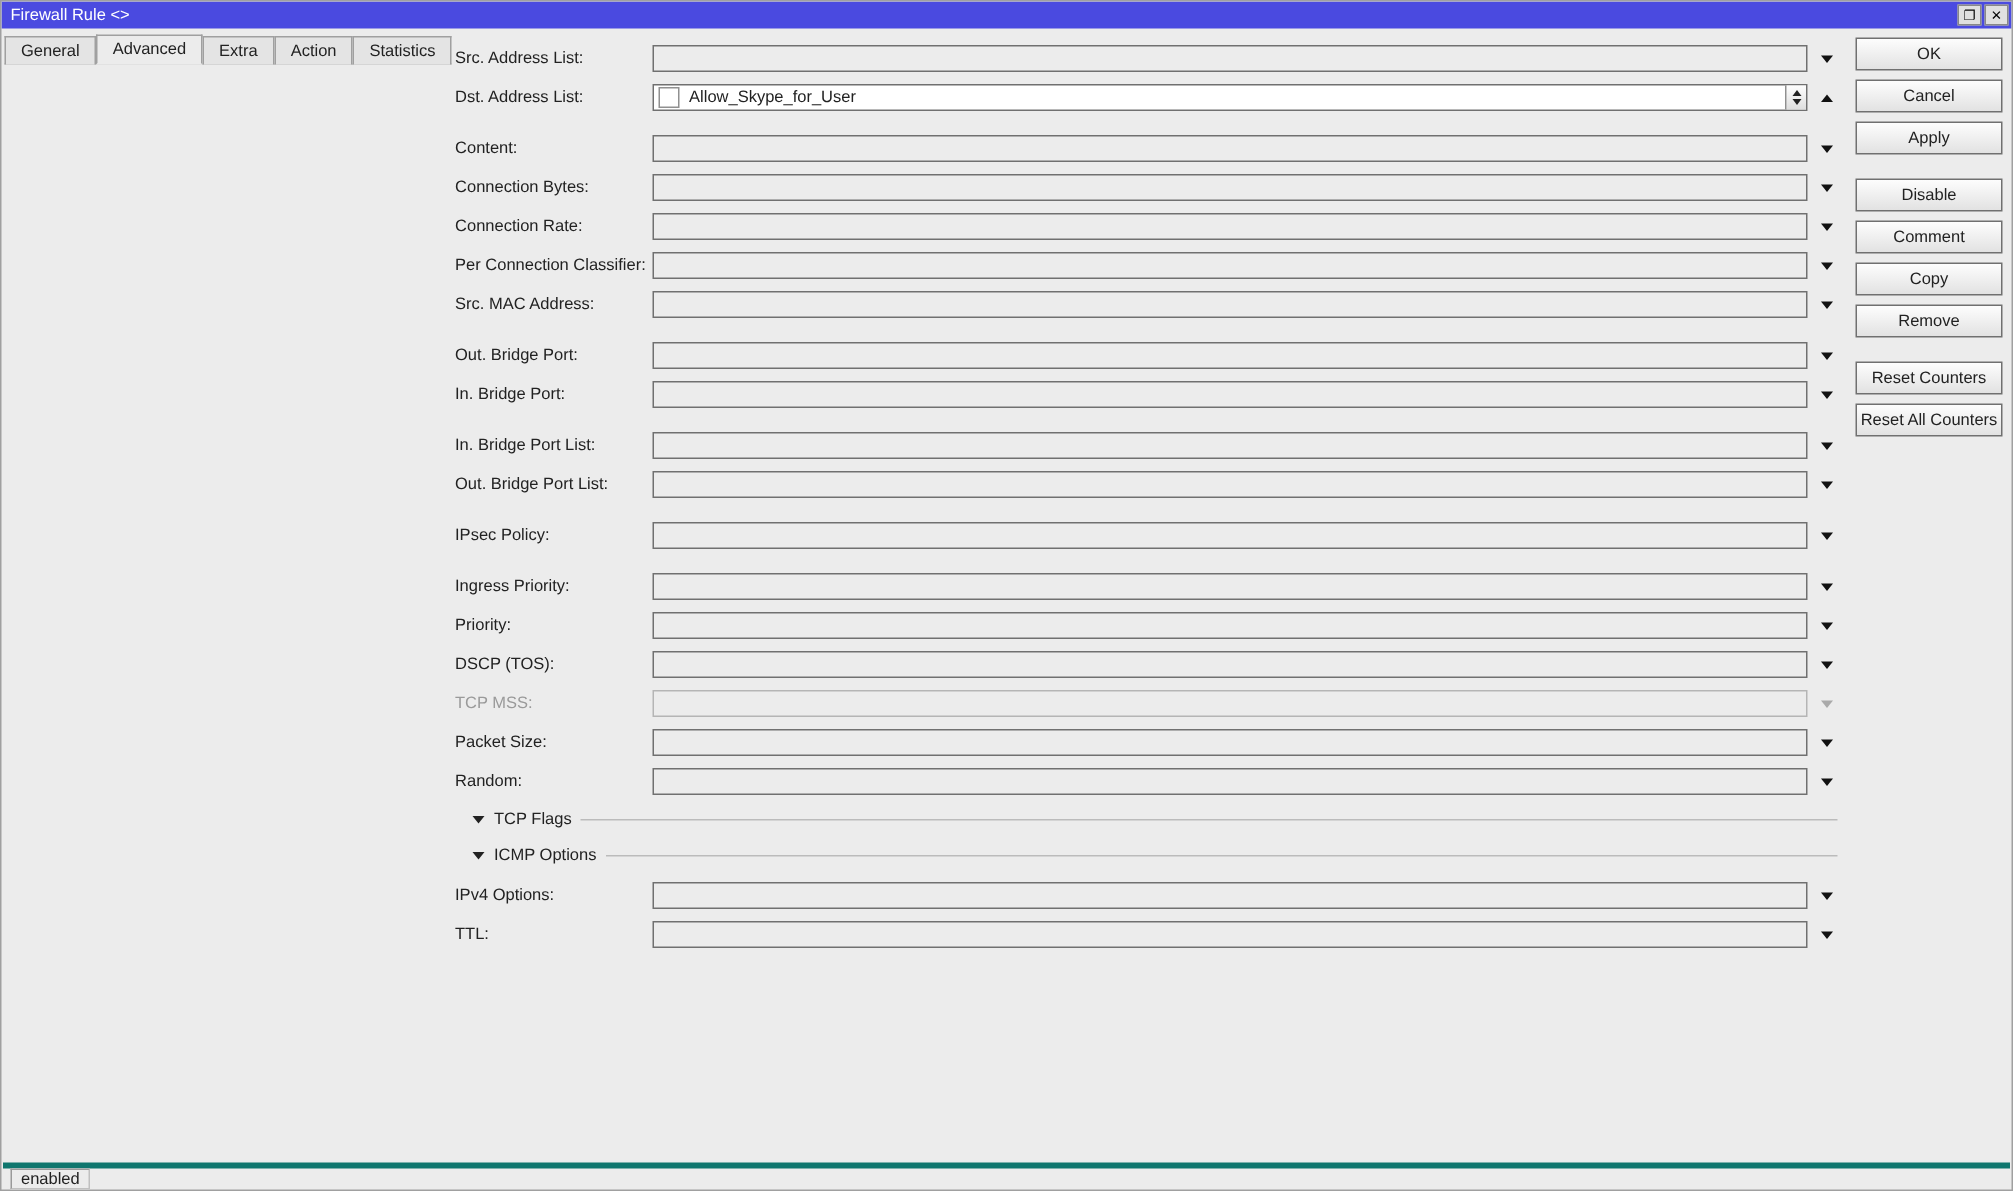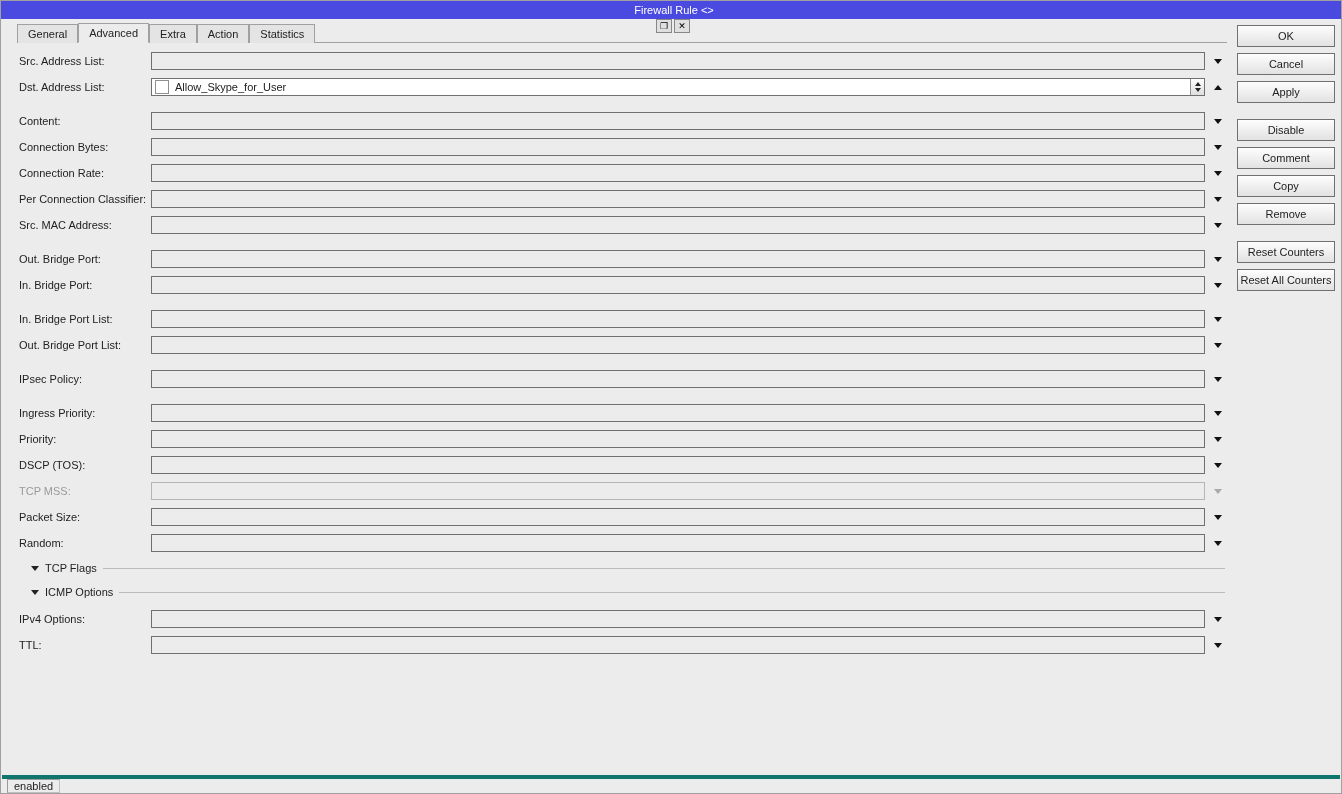--- a/index.html
+++ b/index.html
@@ -16,42 +16,41 @@
   .titlebar {
     background: #4a4ae0;
     color: #fff;
     height: 18px;
     line-height: 18px;
     padding-left: 6px;
     font-size: 11px;
     display: flex;
     align-items: center;
     justify-content: space-between;
-    flex-direction: column;
   }
   .titlebar-title { flex: 1; }
   .titlebar-btns { display: flex; gap: 0; margin-right: 2px; }
   .titlebar-btn {
     width: 16px; height: 14px;
     background: #e0e0e0;
     border: 1px solid #888;
     display: flex; align-items: center; justify-content: center;
     font-size: 9px; color: #000;
     cursor: default;
   }
   .titlebar-btn + .titlebar-btn { margin-left: 2px; }
   .main-area {
     display: flex;
     height: calc(100% - 18px - 18px);
   }
   .left-panel {
     flex: 1;
     display: flex;
-    flex-direction: column;
-    padding: 2px 6px 4px 16px;
+    flex-direction: row;
+    padding: 2px 6px 4px 2px;
     overflow: hidden;
   }
   .tabs {
     display: flex;
     align-items: flex-end;
     height: 22px;
     border-bottom: 1px solid #a0a0a0;
   }
   .tab {
     padding: 3px 10px 3px 10px;

